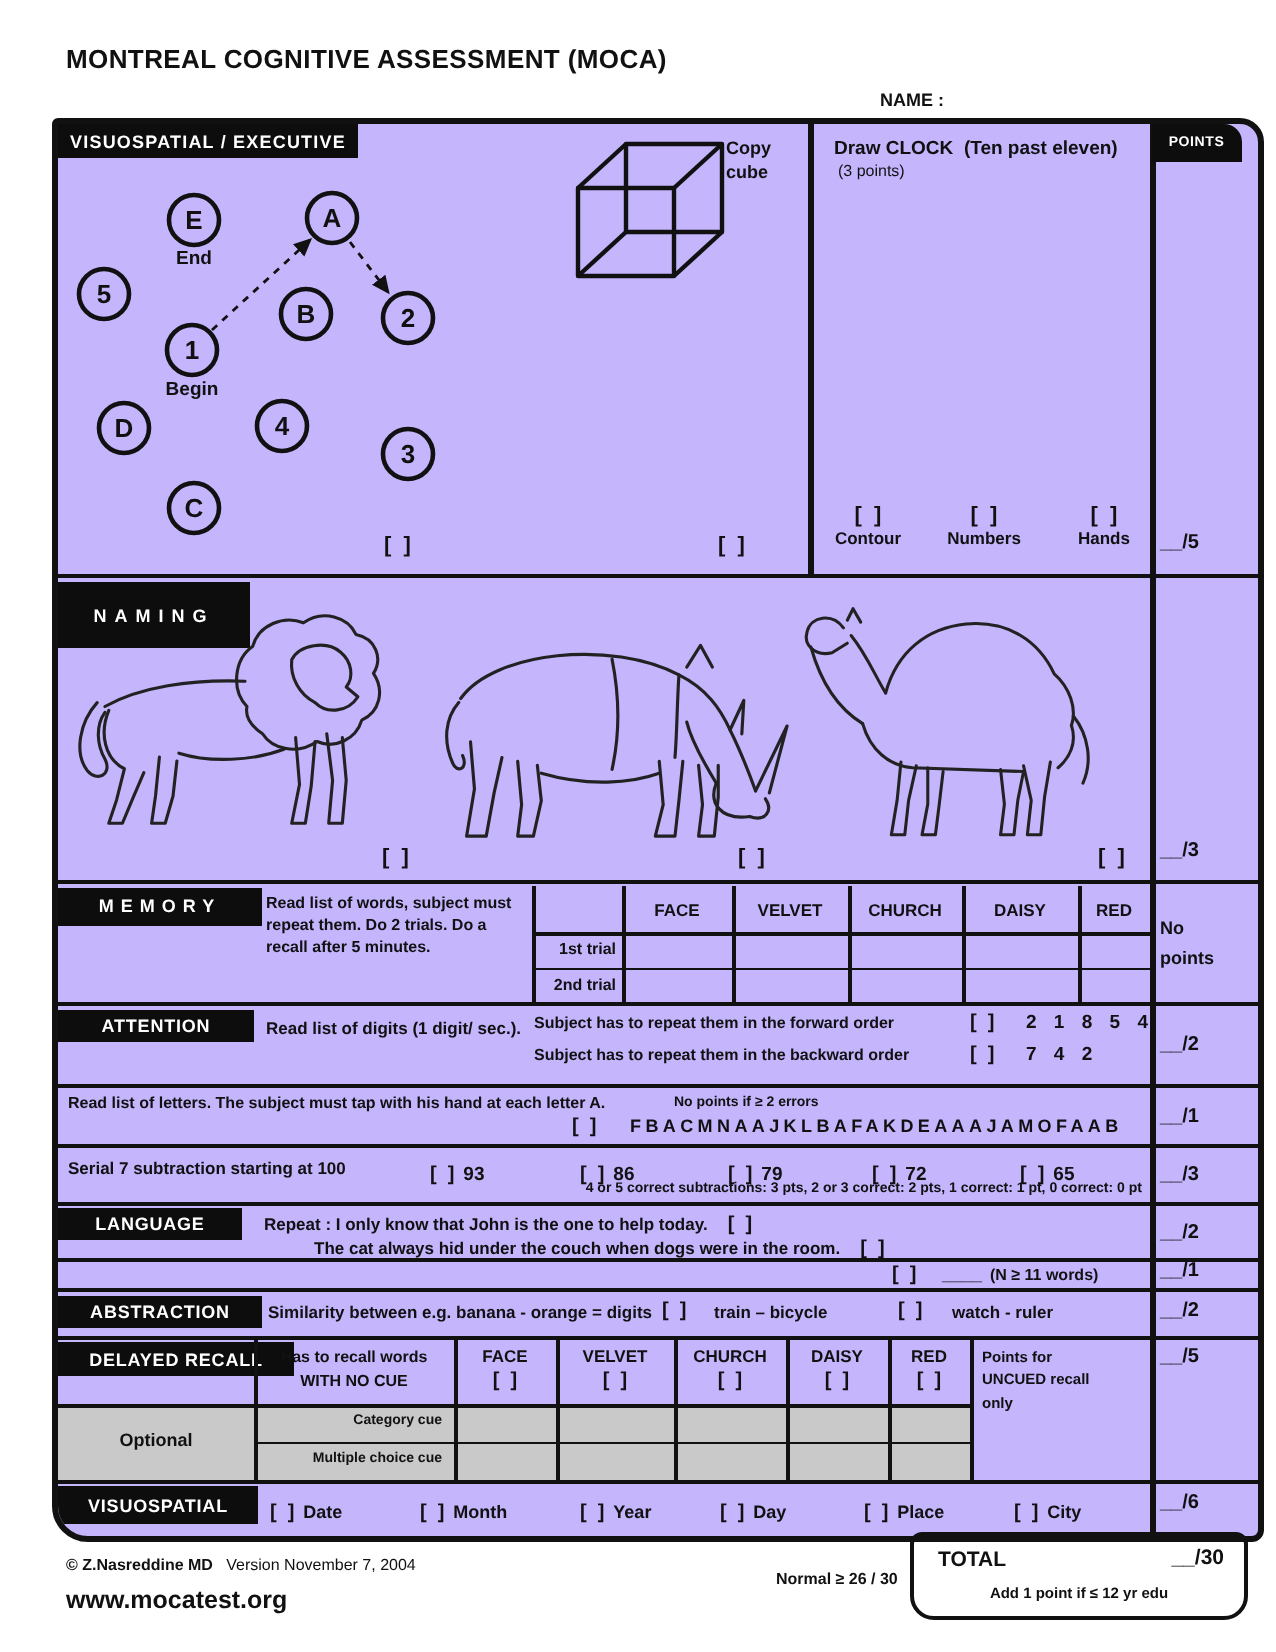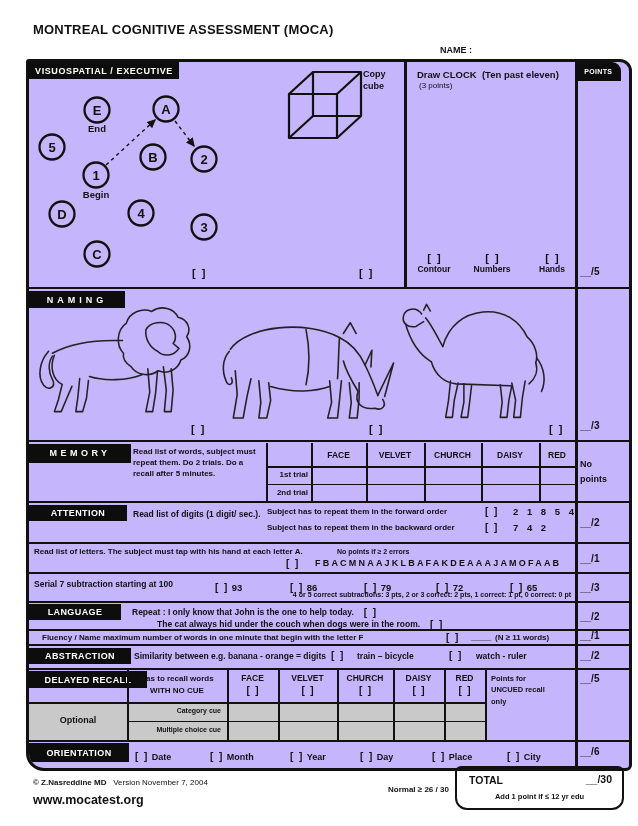--- a/index.html
+++ b/index.html
@@ -126,21 +126,21 @@
     <div class="abs ctr" style="left:441px;top:190px;width:44px;">
       <div class="bracket" style="font-size:11px;">[  ]</div>
       <div class="t85">Numbers</div>
     </div>
     <div class="abs ctr" style="left:501px;top:190px;width:44px;">
       <div class="bracket" style="font-size:11px;">[  ]</div>
       <div class="t85">Hands</div>
     </div>
     <div class="score" style="left:551px;top:204px;">__/5</div>
 
-    <div class="tab" style="left:0;top:229px;width:96px;height:17px;font-size:9px;letter-spacing:4px;">NAMING</div>
+    <div class="tab" style="left:0;top:229px;width:96px;height:33px;font-size:9px;letter-spacing:4px;">NAMING</div>
 
     <svg class="abs" style="left:4px;top:240px;" width="180" height="120" viewBox="0 0 185 122">
       <g fill="none" stroke="#222" stroke-width="1.6" stroke-linecap="round" stroke-linejoin="round">
         <path d="M16,50 C7,60 4,76 11,85 C16,91 24,87 20,79 C16,72 15,62 20,55"></path>
         <path d="M20,52 C38,42 64,38 92,39"></path>
         <path d="M93,52 C85,44 86,28 96,21 C99,10 112,5 122,9 C132,2 145,6 149,15 C159,17 163,27 158,35 C164,44 161,55 152,59 C149,69 138,74 129,70 C119,77 106,74 101,66 C95,62 92,57 93,52 Z"></path>
         <path d="M116,28 C120,20 134,18 141,24 C147,29 148,37 144,42 L150,47 C145,55 134,56 128,50 C120,46 115,37 116,28 Z"></path>
         <path d="M118,68 L120,92 L116,112 L123,112 L126,93 L128,70"></path>
         <path d="M134,66 L137,90 L135,112 L142,112 L144,90 L142,68"></path>
         <path d="M58,76 C74,81 96,80 112,74"></path>
@@ -248,21 +248,20 @@
     <div class="abs" style="left:103px;top:544.5px;display:flex;gap:10px;">
       <span class="t85">Repeat : I only know that John is the one to help today.</span>
       <span class="bracket" style="font-size:10px;">[  ]</span>
     </div>
     <div class="abs" style="left:128px;top:556.5px;display:flex;gap:10px;">
       <span class="t85">The cat always hid under the couch when dogs were in the room.</span>
       <span class="bracket" style="font-size:10px;">[  ]</span>
     </div>
     <div class="score" style="left:551px;top:549px;">__/2</div>
 
-    <div class="abs t8" style="left:13px;top:571px;">Fluency / Name maximum number of words in one minute that begin with the letter F</div>
     <div class="abs bracket" style="left:417px;top:570px;font-size:10px;">[  ]</div>
     <div class="abs b" style="left:442px;top:570px;font-size:9px;">____</div>
     <div class="abs t8" style="left:466px;top:571px;">(N ≥ 11 words)</div>
     <div class="score" style="left:551px;top:568px;">__/1</div>
 
     <div class="tab" style="left:0;top:585.5px;width:102px;height:16px;font-size:9px;letter-spacing:.4px;">ABSTRACTION</div>
     <div class="abs t85" style="left:105px;top:589px;">Similarity between e.g. banana - orange = digits</div>
     <div class="abs bracket" style="left:302px;top:588px;font-size:10px;">[  ]</div>
     <div class="abs t85" style="left:328px;top:589px;">train – bicycle</div>
     <div class="abs bracket" style="left:420px;top:588px;font-size:10px;">[  ]</div>
@@ -295,21 +294,21 @@
     <div class="abs bracket ctr" style="left:249px;top:623px;width:59px;font-size:10px;">[  ]</div>
     <div class="abs bracket ctr" style="left:308px;top:623px;width:56px;font-size:10px;">[  ]</div>
     <div class="abs bracket ctr" style="left:364px;top:623px;width:51px;font-size:10px;">[  ]</div>
     <div class="abs bracket ctr" style="left:415px;top:623px;width:41px;font-size:10px;">[  ]</div>
     <div class="abs" style="left:462px;top:611px;width:62px;font-size:7.5px;font-weight:bold;line-height:1.5;">Points for UNCUED recall only</div>
     <div class="abs t9 ctr" style="left:0;top:653px;width:98px;">Optional</div>
     <div class="abs t7" style="left:98px;top:645px;width:94px;text-align:right;">Category cue</div>
     <div class="abs t7" style="left:98px;top:663.5px;width:94px;text-align:right;">Multiple choice cue</div>
     <div class="score" style="left:551px;top:611px;">__/5</div>
 
-    <div class="tab" style="left:0;top:681px;width:100px;height:19px;font-size:9px;letter-spacing:.4px;">ORIENTATION</div>
+    <div class="tab" style="left:0;top:681px;width:100px;height:19px;font-size:9px;letter-spacing:.4px;">VISUOSPATIAL</div>
     <div class="abs" style="left:106px;top:684px;">
       <span class="bracket" style="font-size:10px;">[  ]</span>
       <span class="t9">Date</span></div>
     <div class="abs" style="left:181px;top:684px;">
       <span class="bracket" style="font-size:10px;">[  ]</span>
       <span class="t9">Month</span></div>
     <div class="abs" style="left:261px;top:684px;">
       <span class="bracket" style="font-size:10px;">[  ]</span>
       <span class="t9">Year</span></div>
     <div class="abs" style="left:331px;top:684px;">

